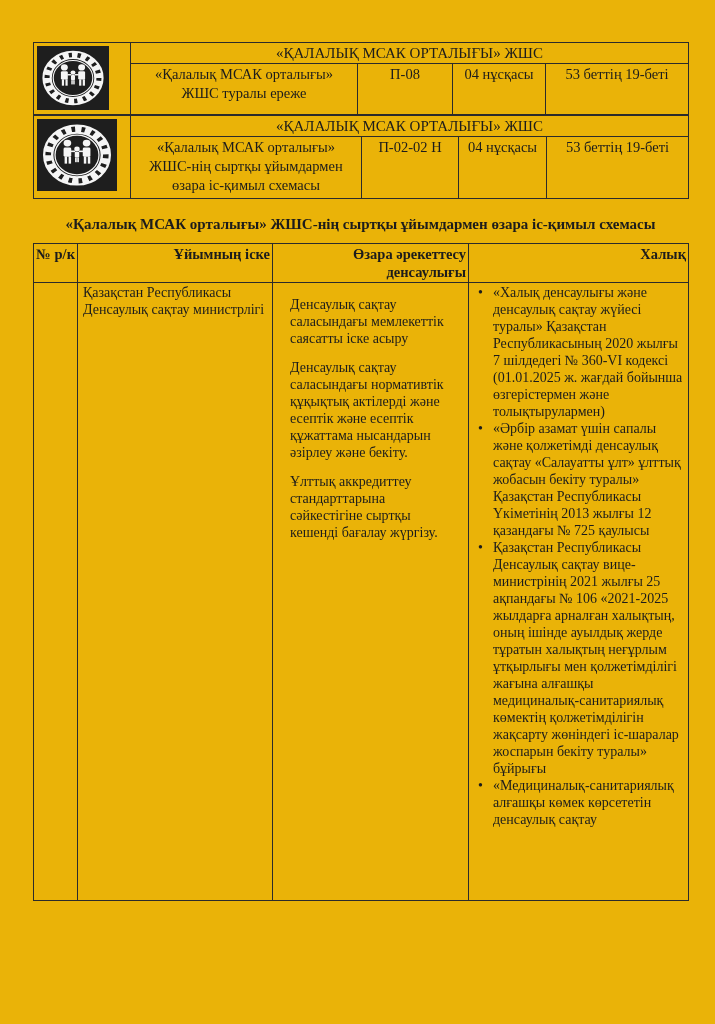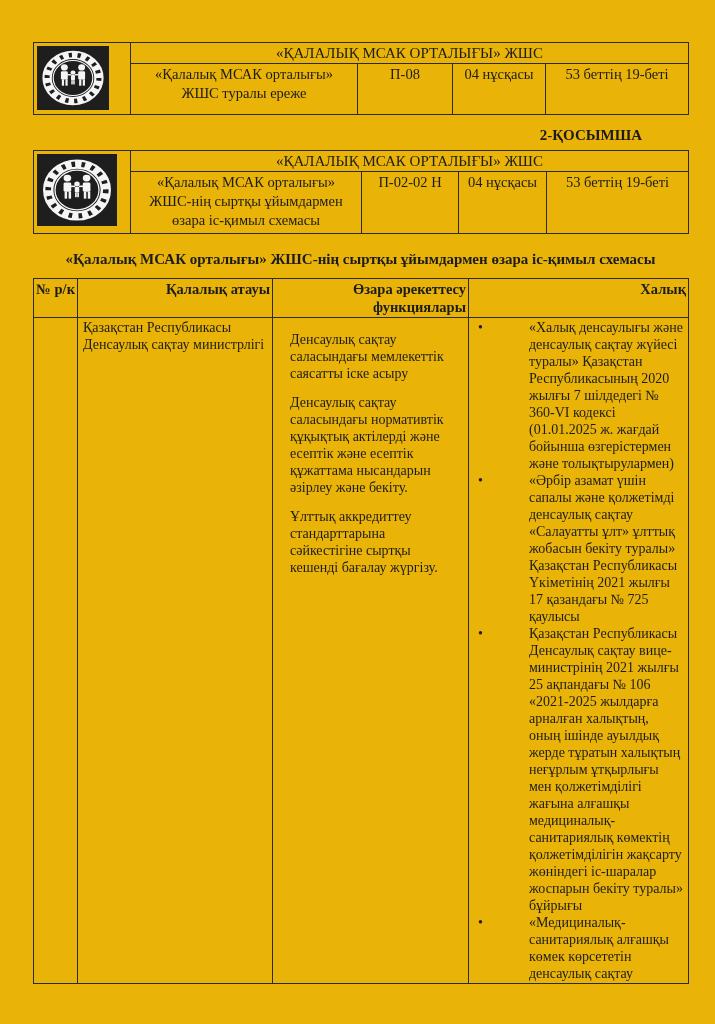--- a/index.html
+++ b/index.html
@@ -70,21 +70,21 @@
     line-height: 17px;
     vertical-align: top;
     text-align: left;
     padding: 1px 5px;
     height: 618px;
   }
   .main td.basis-cell { padding: 1px 2px 1px 0; }
   .func-para { margin: 12px; }
   .bullet { display: flex; }
   .bullet .m { flex: 0 0 24px; padding-left: 9px; }
-  .bullet .t { flex: 1; padding-right: 3px; margin-left: 36px; }
+  .bullet .t { flex: 1; padding-right: 3px; }
 </style>
 </head>
 <body>
 
 <svg width="0" height="0" style="position:absolute" aria-hidden="true">
   <defs>
     <symbol id="family-logo" viewBox="0 0 100 100" preserveAspectRatio="none">
       <rect x="0" y="0" width="100" height="100" fill="#1e1e1e"></rect>
       <circle cx="50" cy="50" r="36" fill="none" stroke="#f5f5f5" stroke-width="13"></circle>
       <circle cx="50" cy="50" r="36" fill="none" stroke="#1e1e1e" stroke-width="7" stroke-dasharray="4.5 8"></circle>
@@ -131,21 +131,20 @@
         </tr>
         <tr class="row2-t1">
           <td>«Қалалық МСАК орталығы» ЖШС туралы ереже</td>
           <td>П-08</td>
           <td>04 нұсқасы</td>
           <td>53 беттің 19-беті</td>
         </tr>
       </tbody>
     </table>
 
-    <div class="appendix">2-ҚОСЫМША</div>
 
     <table class="hdr second">
       <colgroup>
         <col style="width:97px">
           <col style="width:231px">
           <col style="width:97px">
         <col style="width:88px">
           <col style="width:142px">
       </colgroup>
       <tbody>
@@ -171,42 +170,42 @@
     <table class="main">
       <colgroup>
         <col style="width:44px">
           <col style="width:195px">
           <col style="width:196px">
           <col style="width:220px">
       </colgroup>
       <thead>
         <tr>
           <th>№ р/к</th>
-          <th>Қалалық атауы</th>
-          <th>Өзара әрекеттесу функциялары</th>
+          <th>Ұйымның іске</th>
+          <th>Өзара әрекеттесу денсаулығы</th>
           <th>Халық</th>
         </tr>
       </thead>
       <tbody>
         <tr>
           <td></td>
           <td>Қазақстан Республикасы Денсаулық сақтау министрлігі</td>
           <td>
             <p class="func-para">Денсаулық сақтау саласындағы мемлекеттік саясатты іске асыру</p>
             <p class="func-para">Денсаулық сақтау саласындағы нормативтік құқықтық актілерді және есептік және есептік құжаттама нысандарын әзірлеу және бекіту.</p>
             <p class="func-para">Ұлттық аккредиттеу стандарттарына сәйкестігіне сыртқы кешенді бағалау жүргізу.</p>
           </td>
           <td class="basis-cell">
             <div class="bullet">
               <span class="m">•</span>
               <span class="t">«Халық денсаулығы және денсаулық сақтау жүйесі туралы» Қазақстан Республикасының 2020 жылғы 7 шілдедегі № 360-VI кодексі (01.01.2025 ж. жағдай бойынша өзгерістермен және толықтырулармен)</span>
             </div>
             <div class="bullet">
               <span class="m">•</span>
-              <span class="t">«Әрбір азамат үшін сапалы және қолжетімді денсаулық сақтау «Салауатты ұлт» ұлттық жобасын бекіту туралы» Қазақстан Республикасы Үкіметінің 2021 жылғы 17 қазандағы № 725 қаулысы</span>
+              <span class="t">«Әрбір азамат үшін сапалы және қолжетімді денсаулық сақтау «Салауатты ұлт» ұлттық жобасын бекіту туралы» Қазақстан Республикасы Үкіметінің 2013 жылғы 12 қазандағы № 725 қаулысы</span>
             </div>
             <div class="bullet">
               <span class="m">•</span>
               <span class="t">Қазақстан Республикасы Денсаулық сақтау вице-министрінің 2021 жылғы 25 ақпандағы № 106 «2021-2025 жылдарға арналған халықтың, оның ішінде ауылдық жерде тұратын халықтың неғұрлым ұтқырлығы мен қолжетімділігі жағына алғашқы медициналық-санитариялық көмектің қолжетімділігін жақсарту жөніндегі іс-шаралар жоспарын бекіту туралы» бұйрығы</span>
             </div>
             <div class="bullet">
               <span class="m">•</span>
               <span class="t">«Медициналық-санитариялық алғашқы көмек көрсететін денсаулық сақтау</span>
             </div>
           </td>

